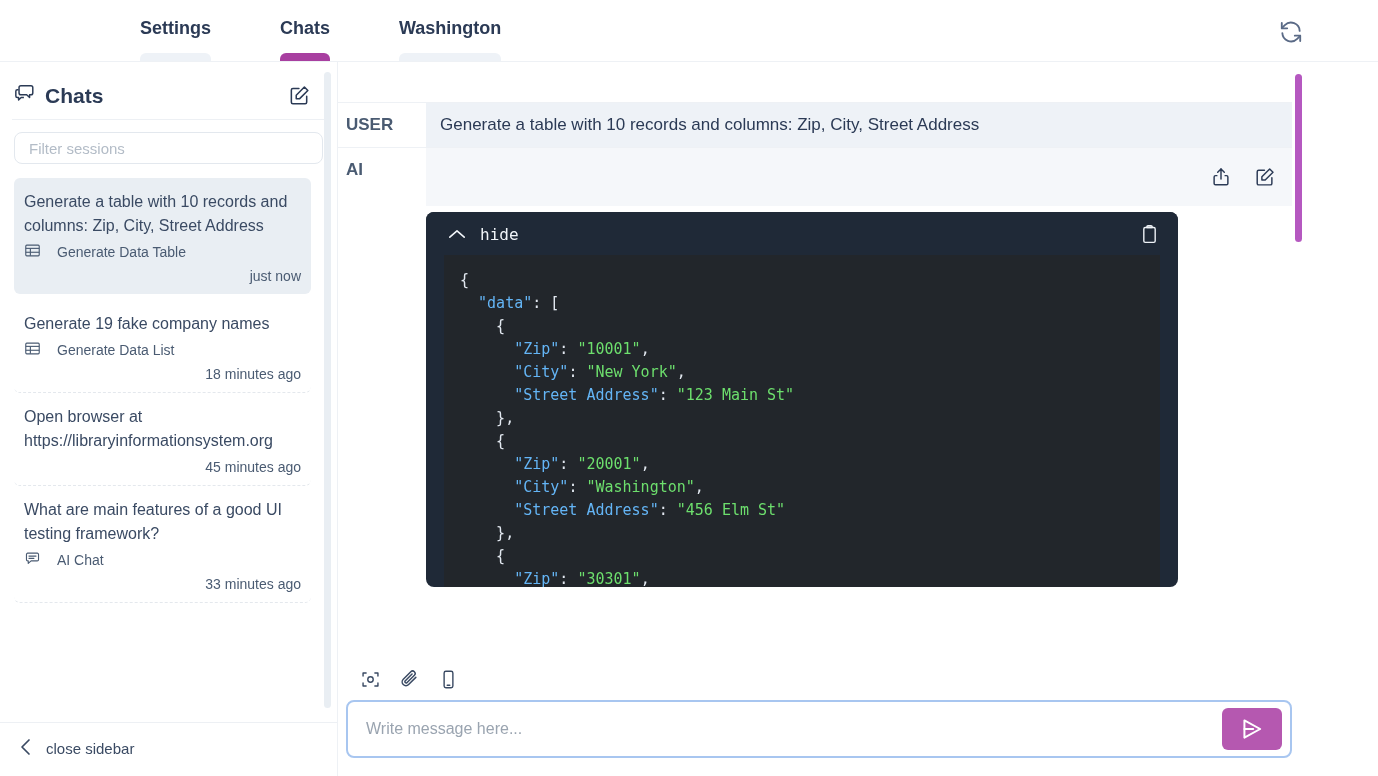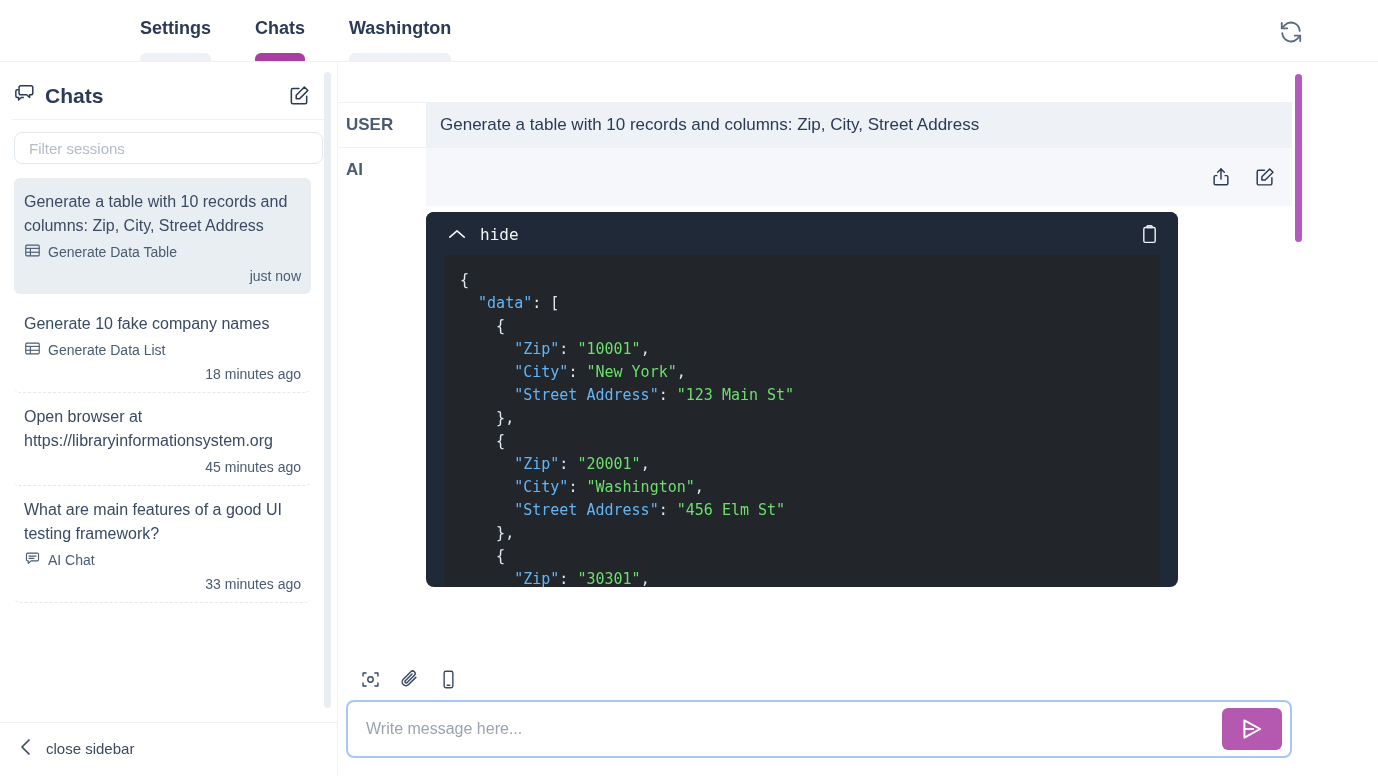--- a/index.html
+++ b/index.html
@@ -14,21 +14,21 @@
 
   
   .topbar {
     position: relative;
     height: 62px;
     background: #ffffff;
     border-bottom: 1px solid #eef1f5;
     display: flex;
     align-items: flex-start;
   }
-  .tabs { display: flex; align-items: flex-start; padding-left: 118px; }
+  .tabs { display: flex; align-items: flex-start; padding-left: 118px; gap: 25px; }
   .tab {
     position: relative;
     padding: 18px 22px 0 22px;
     font-size: 18px;
     font-weight: 600;
     color: #2b3a55;
     cursor: pointer;
     text-align: center;
   }
   .tab .tab-label { display: block; padding-bottom: 14px; }
@@ -110,21 +110,21 @@
     background: #e9eef3;
     border-bottom: none;
     margin-bottom: 6px;
   }
   .session .s-title {
     font-size: 16px;
     line-height: 24px;
     color: #3a4a63;
   }
   .session .s-meta {
-    display: flex; align-items: center; gap: 7px;
+    display: flex; align-items: center; gap: 16px;
     margin-top: 4px;
     font-size: 14px;
     color: #4a5b72;
   }
   .session .s-time {
     text-align: right;
     font-size: 14px;
     color: #4a5b72;
     margin-top: 6px;
   }
@@ -339,21 +339,21 @@
               <line x1="2.5" y1="14.5" x2="21.5" y2="14.5"></line>
               <line x1="9" y1="9" x2="9" y2="19.5"></line>
             </svg>
           </span>
           <span>Generate Data Table</span>
         </div>
         <div class="s-time">just now</div>
       </div>
 
       <div class="session">
-        <div class="s-title">Generate 10 fake company names</div>
+        <div class="s-title">Generate 19 fake company names</div>
         <div class="s-meta">
           <span>
             <svg width="17" height="17" viewBox="0 0 24 24" fill="none" stroke="#4a5b72" stroke-width="1.6">
               <rect x="2.5" y="4.5" width="19" height="15" rx="1.4"></rect>
               <line x1="2.5" y1="9" x2="21.5" y2="9"></line>
               <line x1="2.5" y1="14.5" x2="21.5" y2="14.5"></line>
               <line x1="9" y1="9" x2="9" y2="19.5"></line>
             </svg>
           </span>
           <span>Generate Data List</span>

